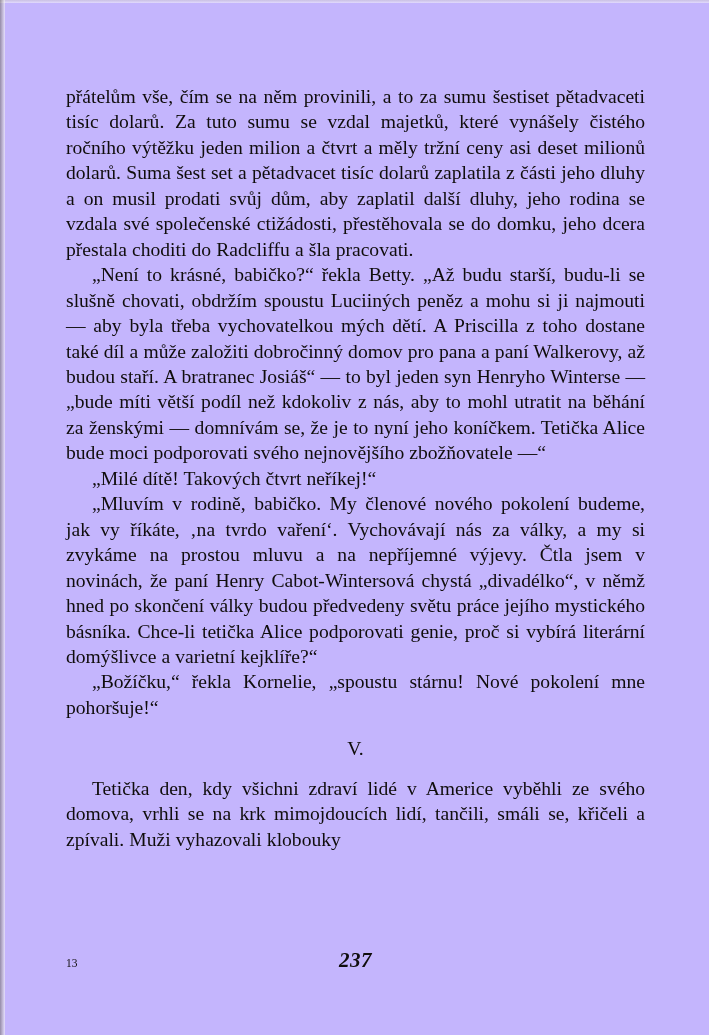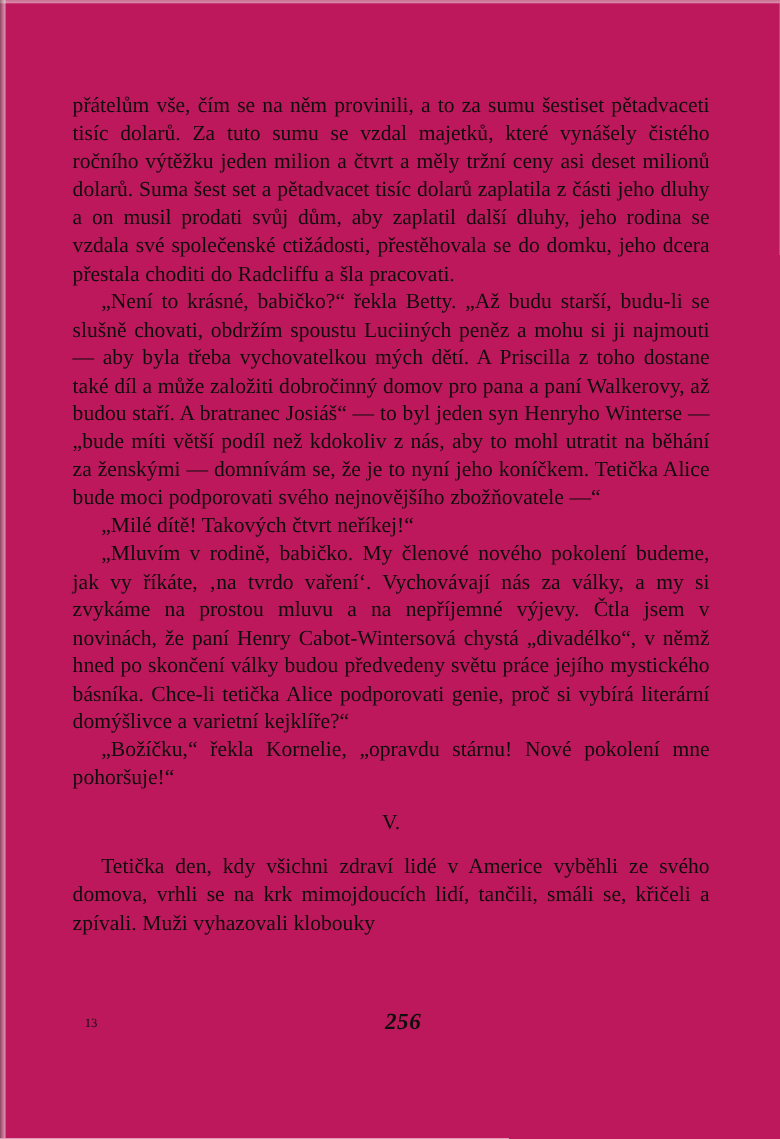--- a/index.html
+++ b/index.html
@@ -5,21 +5,21 @@
 <style>
   html, body {
     margin: 0;
     padding: 0;
     background: #ffffff;
   }
   .page {
     position: relative;
     width: 709px;
     height: 1035px;
-    background: #be185d;
+    background: #c4b5fd;
     overflow: hidden;
     font-family: "Liberation Serif", "DejaVu Serif", serif;
     color: #100d0c;
   }
   
   .scan-edge-left {
     position: absolute;
     left: 0;
     top: 0;
     width: 5px;
@@ -64,24 +64,23 @@
     font-size: 19.6px;
     line-height: 25.45px;
     font-weight: normal;
     padding-top: 16px;
     padding-bottom: 14px;
   }
 
   .footer {
     position: absolute;
     left: 66px;
-    top: 916px;
+    top: 948px;
     width: 579px;
     height: 30px;
-    margin-left: 11px;
   }
   .signature-mark {
     position: absolute;
     left: 0;
     top: 9px;
     font-size: 11.5px;
     line-height: 12px;
   }
   .folio {
     position: absolute;
@@ -107,26 +106,26 @@
   <div class="textblock">
 
     <p class="para no-indent">přátelům vše, čím se na něm provinili, a to za sumu šestiset pětadvaceti tisíc dolarů. Za tuto sumu se vzdal majetků, které vynášely čistého ročního výtěžku jeden milion a čtvrt a měly tržní ceny asi deset milionů dolarů. Suma šest set a pětadvacet tisíc dolarů zaplatila z části jeho dluhy a on musil prodati svůj dům, aby zaplatil další dluhy, jeho rodina se vzdala své společenské ctižádosti, přestěhovala se do domku, jeho dcera přestala choditi do Radcliffu a šla pracovati.</p>
 
     <p class="para">„Není to krásné, babičko?“ řekla Betty. „Až budu starší, budu-li se slušně chovati, obdržím spoustu Luciiných peněz a mohu si ji najmouti — aby byla třeba vychovatelkou mých dětí. A Priscilla z toho dostane také díl a může založiti dobročinný domov pro pana a paní Walkerovy, až budou staří. A bratranec Josiáš“ — to byl jeden syn Henryho Winterse — „bude míti větší podíl než kdokoliv z nás, aby to mohl utratit na běhání za ženskými — domnívám se, že je to nyní jeho koníčkem. Tetička Alice bude moci podporovati svého nejnovějšího zbožňovatele —“</p>
 
     <p class="para">„Milé dítě! Takových čtvrt neříkej!“</p>
 
     <p class="para">„Mluvím v rodině, babičko. My členové nového pokolení budeme, jak vy říkáte, ‚na tvrdo vaření‘. Vychovávají nás za války, a my si zvykáme na prostou mluvu a na nepříjemné výjevy. Čtla jsem v novinách, že paní Henry Cabot-Wintersová chystá „divadélko“, v němž hned po skončení války budou předvedeny světu práce jejího mystického básníka. Chce-li tetička Alice podporovati genie, proč si vybírá literární domýšlivce a varietní kejklíře?“</p>
 
-    <p class="para">„Božíčku,“ řekla Kornelie, „opravdu stárnu! Nové pokolení mne pohoršuje!“</p>
+    <p class="para">„Božíčku,“ řekla Kornelie, „spoustu stárnu! Nové pokolení mne pohoršuje!“</p>
 
     <h2 class="section-heading">V.</h2>
 
     <p class="para">Tetička den, kdy všichni zdraví lidé v Americe vyběhli ze svého domova, vrhli se na krk mimojdoucích lidí, tančili, smáli se, křičeli a zpívali. Muži vyhazovali klobouky</p>
 
   </div>
 
   <div class="footer">
     <span class="signature-mark">13</span>
-    <span class="folio">256</span>
+    <span class="folio">237</span>
   </div>
 
 </div>
 
 </body></html>

